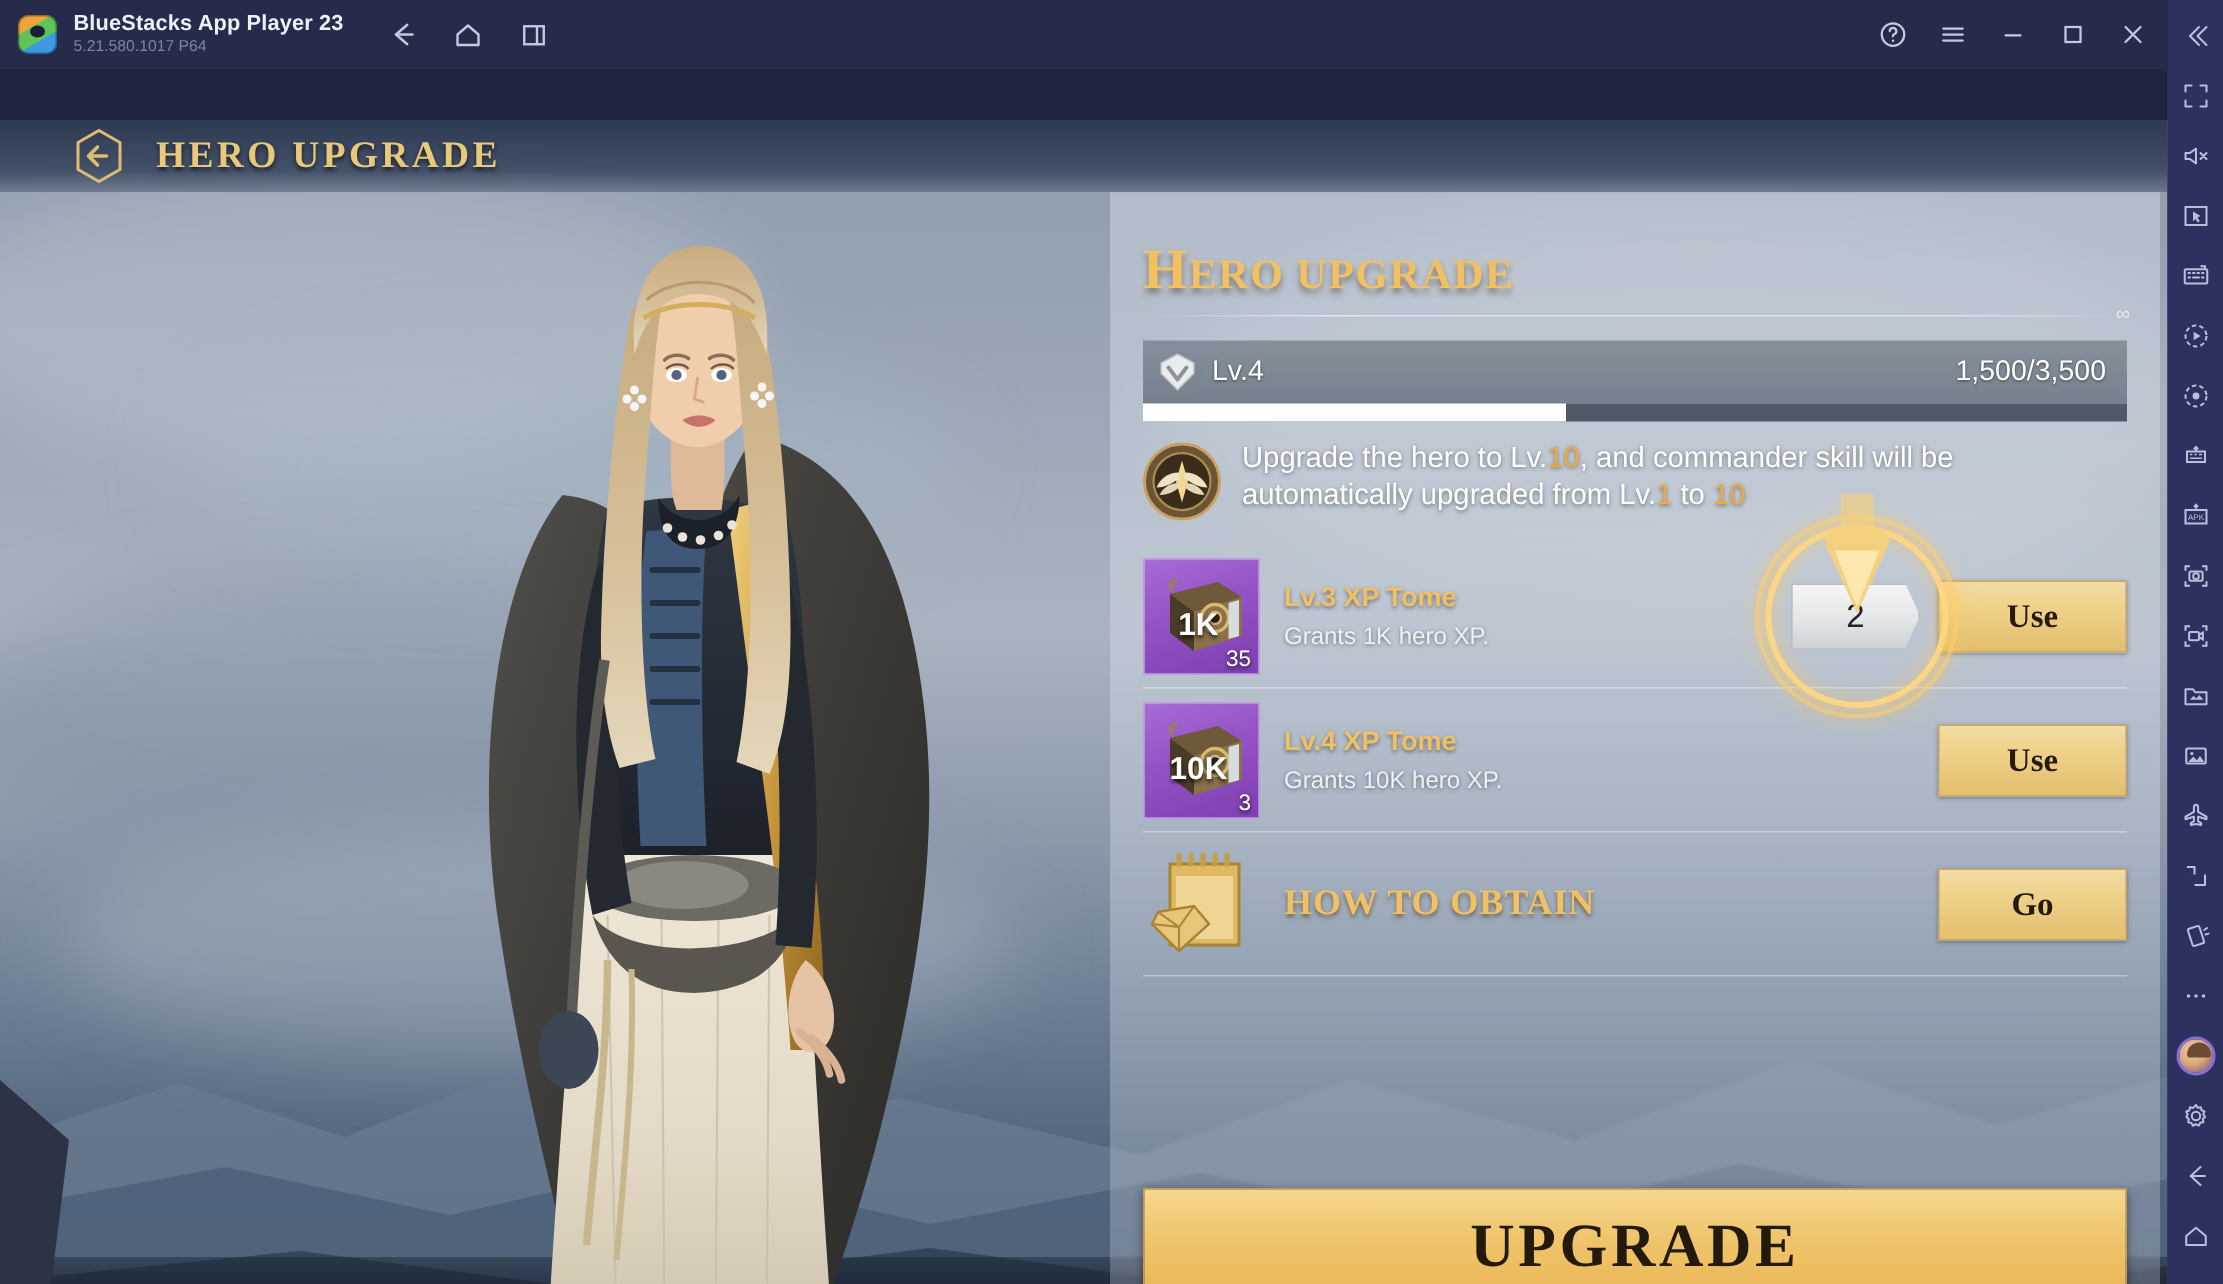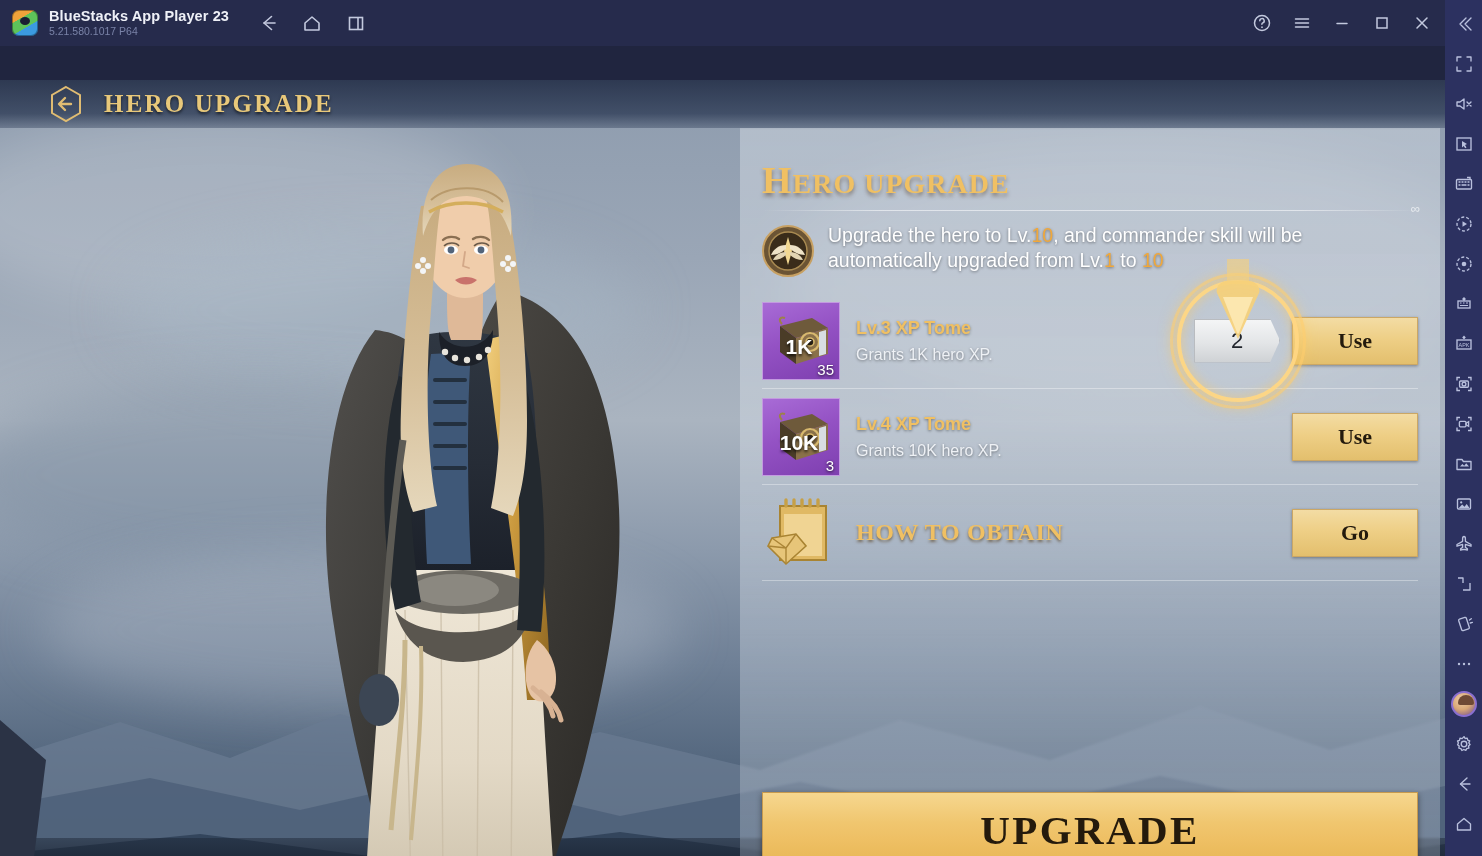--- a/index.html
+++ b/index.html
@@ -385,20 +385,33 @@
       <div class="hdr-title">HERO UPGRADE</div>
     </div>
 
     <div id="panel">
 
       <div class="panel-title">
         <span>H</span><span class="small">ERO UPGRADE</span>
       </div>
       <div class="title-rule"></div>
 
+      <div class="xp-wrap">
+        <div class="xp-top">
+          <svg class="gem" viewBox="0 0 26 28">
+            <path d="M13 2 L24 8 L24 15 L13 26 L2 15 L2 8 Z" fill="#e9ecef" stroke="#b7bcc2" stroke-width="1"></path>
+            <path d="M7 11 L13 19 L19 11" fill="none" stroke="#8b9299" stroke-width="2.6" stroke-linecap="round" stroke-linejoin="round"></path>
+          </svg>
+          <div class="lv-text">Lv.4</div>
+          <div class="xp-count">1,500/3,500</div>
+        </div>
+        <div class="xp-bar">
+          <div class="xp-fill" id="xpfill" style="width: 43%;"></div>
+        </div>
+      </div>
 
       <div class="hint">
         <svg class="medal" viewBox="0 0 52 52">
           <circle cx="26" cy="26" r="25" fill="#6b5434" stroke="#c7a062" stroke-width="2"></circle>
           <circle cx="26" cy="26" r="19" fill="#3a2c1a" stroke="#a98a51" stroke-width="1.5"></circle>
           <path d="M26 12 L30 26 L26 40 L22 26 Z" fill="#f2d892"></path>
           <path d="M24 20 C16 20 11 25 9 30 C15 30 20 27 24 24 Z" fill="#efe3c7"></path>
           <path d="M28 20 C36 20 41 25 43 30 C37 30 32 27 28 24 Z" fill="#efe3c7"></path>
           <path d="M24 27 C17 27 13 31 11 35 C16 35 21 33 24 30 Z" fill="#e3d5b4"></path>
           <path d="M28 27 C35 27 39 31 41 35 C36 35 31 33 28 30 Z" fill="#e3d5b4"></path>

